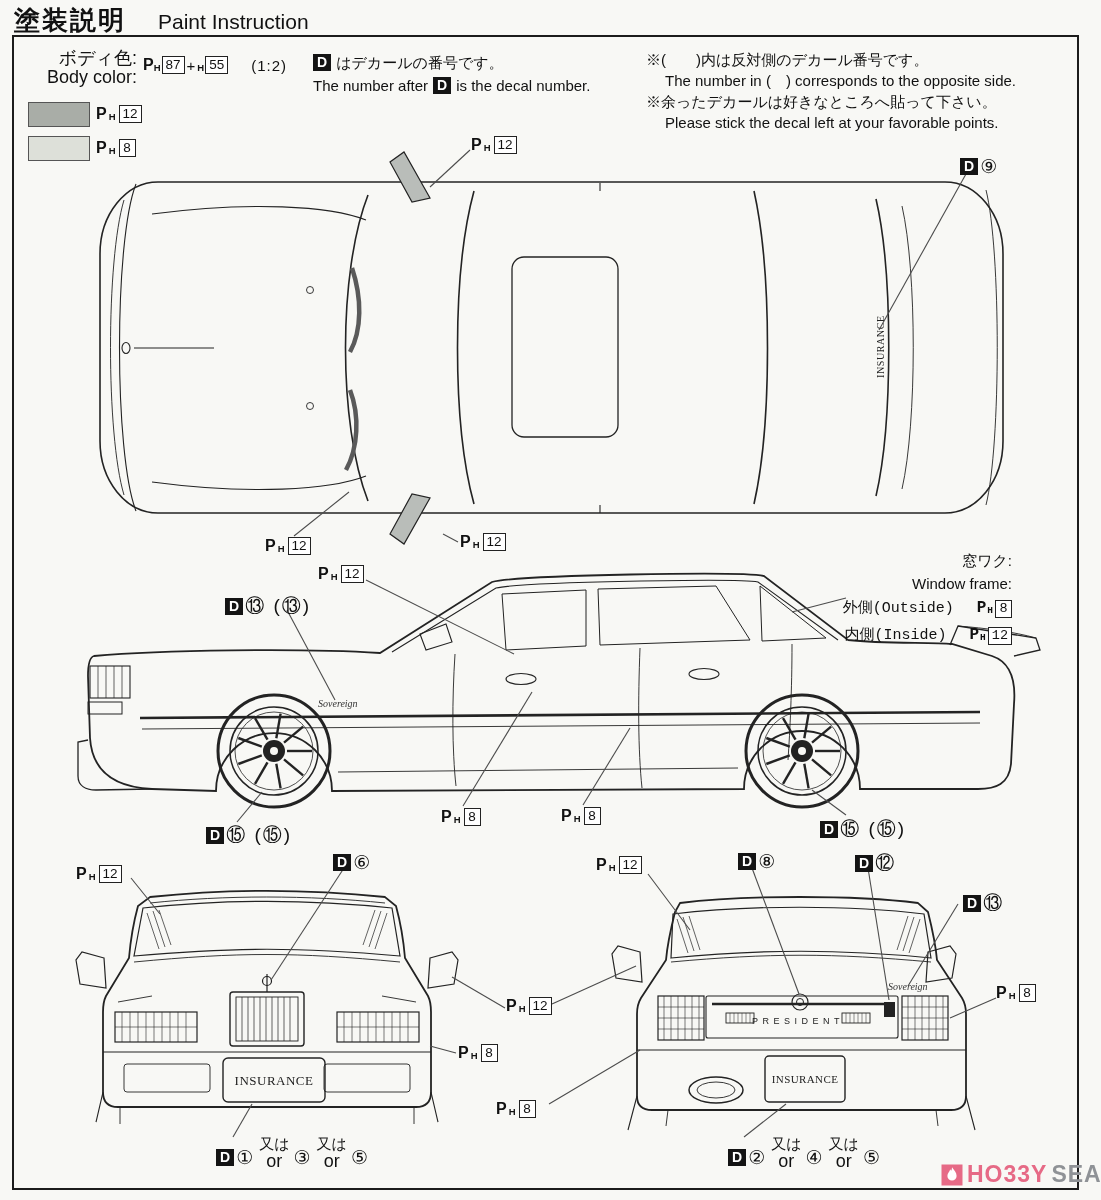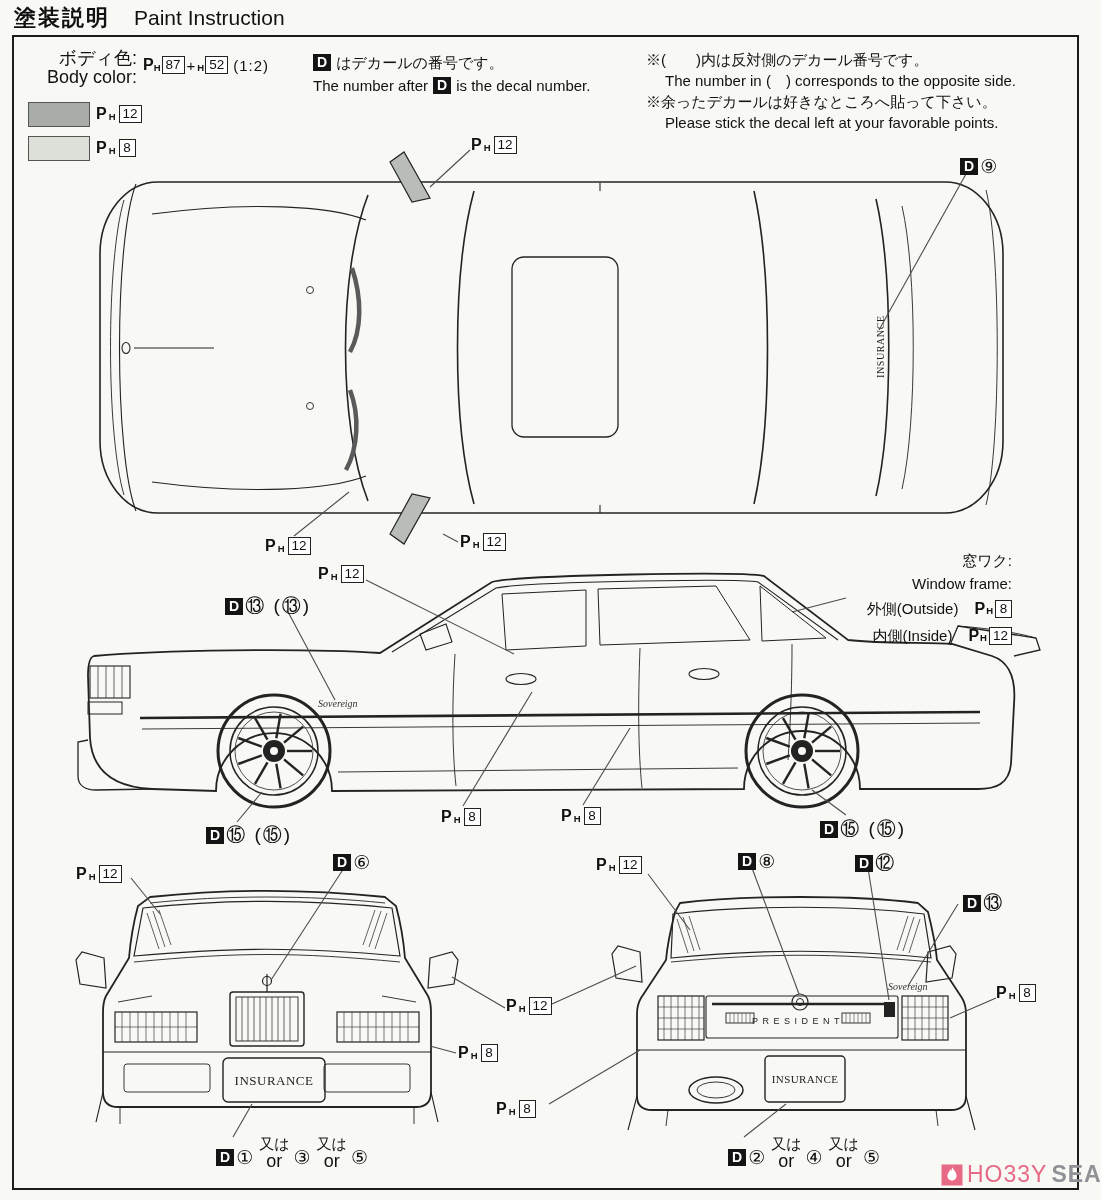--- a/index.html
+++ b/index.html
@@ -1,45 +1,45 @@
 <!DOCTYPE html>
 <html><head>
 <meta charset="utf-8">
 <style>
   html,body{margin:0;padding:0;background:#eceded;}
   #page{position:relative;width:1101px;height:1200px;background:#f8f8f5;overflow:hidden;
         font-family:"Liberation Sans",sans-serif;color:#111;}
   #art{position:absolute;left:0;top:0;}
   .box{position:absolute;left:12px;top:35px;width:1063px;height:1151px;border:2px solid #1c1c1c;}
   .hdr{position:absolute;left:14px;top:3px;white-space:nowrap;}
-  .hdr-jp{font-size:22px;font-weight:700;letter-spacing:2px;}
-  .hdr-en{font-size:21px;margin-left:24px;}
+  .hdr-jp{font-size:26px;font-weight:700;letter-spacing:2px;}
+  .hdr-en{font-size:21px;margin-left:32px;}
   .co{position:absolute;white-space:nowrap;display:inline-flex;align-items:center;gap:2px;}
   .ph{display:inline-flex;align-items:center;gap:1px;}
   .pg{font-weight:700;font-size:16px;}
   .hg{font-size:9.5px;font-weight:700;margin-top:4px;}
   .nb{border:1.4px solid #222;background:#fff;font-size:13.5px;line-height:16px;padding:0 3px;
       min-width:9px;text-align:center;margin-left:1px;}
   .db{background:#141414;color:#fff;font-weight:700;font-size:14px;line-height:17px;
       padding:0 4px;display:inline-block;}
   .cn{font-size:19px;letter-spacing:2px;}
   .orst{display:inline-flex;flex-direction:column;align-items:center;line-height:1.05;
         margin:0 2px;transform:translateY(-4px);}
   .orjp{font-size:15px;} .oren{font-size:18px;}
   .note{position:absolute;font-size:15px;line-height:21px;white-space:nowrap;}
   .note .nline{display:flex;align-items:center;gap:5px;margin-bottom:2px;}
   .ind{margin-left:19px;}
   .bc{position:absolute;text-align:right;font-size:18px;line-height:19px;white-space:nowrap;}
   .formula{position:absolute;display:inline-flex;align-items:center;font-size:15px;white-space:nowrap;}
-  .formula .ratio{margin-left:5px;letter-spacing:1px;}
+  .formula .ratio{margin-left:23px;letter-spacing:1px;}
   .sw{position:absolute;width:60px;height:23px;border:1px solid #555;}
   .wf{position:absolute;text-align:right;font-size:15px;line-height:23px;white-space:nowrap;margin-top:28px;}
-  .wfl{display:flex;justify-content:flex-end;align-items:center;gap:16px;}
+  .wfl{display:flex;justify-content:flex-end;align-items:center;gap:23px;font-family:Liberation Mono, monospace;}
   .wm{position:absolute;display:inline-flex;align-items:center;gap:4px;}
-  .wmh{color:#e66a86;font-weight:400;font-size:23px;letter-spacing:1px;}
+  .wmh{color:#e66a86;font-weight:700;font-size:23px;letter-spacing:1px;}
   .wms{color:#8f9296;font-weight:700;font-size:23px;letter-spacing:1px;}
 </style>
 </head>
 <body>
 
 <div id="page">
 
   <div class="hdr">
     <span class="hdr-jp">塗装説明</span><span class="hdr-en">Paint Instruction</span>
   </div>
@@ -286,21 +286,21 @@
   <div class="bc" style="left:24px;top:49px;width:113px">
     <div>ボディ色:</div>
     <div>Body color:</div>
   </div>
   <div class="formula" style="left:143px;top:56px">
     <span class="pg">P</span>
       <span class="hg">H</span>
       <span class="nb">87</span>
       <span style="margin:0 2px">+</span>
       <span class="hg">H</span>
-      <span class="nb">52</span>
+      <span class="nb">55</span>
       <span class="ratio">(1:2)</span>
   </div>
 
   <div class="sw" style="left:28px;top:102px;background:#a9ada7"></div>
   <div class="co" style="left:96px;top:105px">
     <span class="pg">P</span>
       <span class="hg">H</span>
       <span class="nb">12</span>
   </div>
   <div class="sw" style="left:28px;top:136px;background:#dde0d9"></div>

